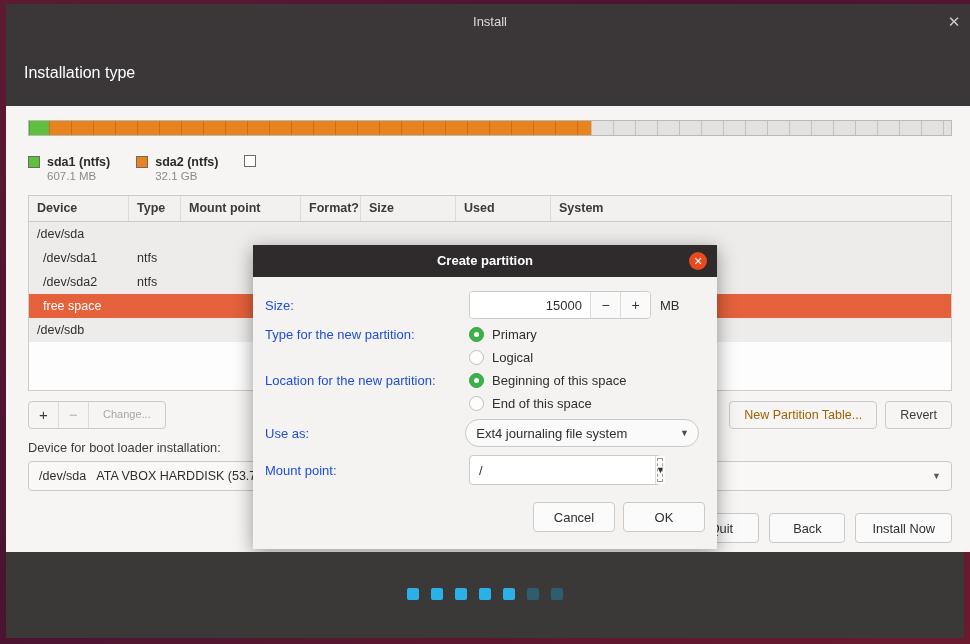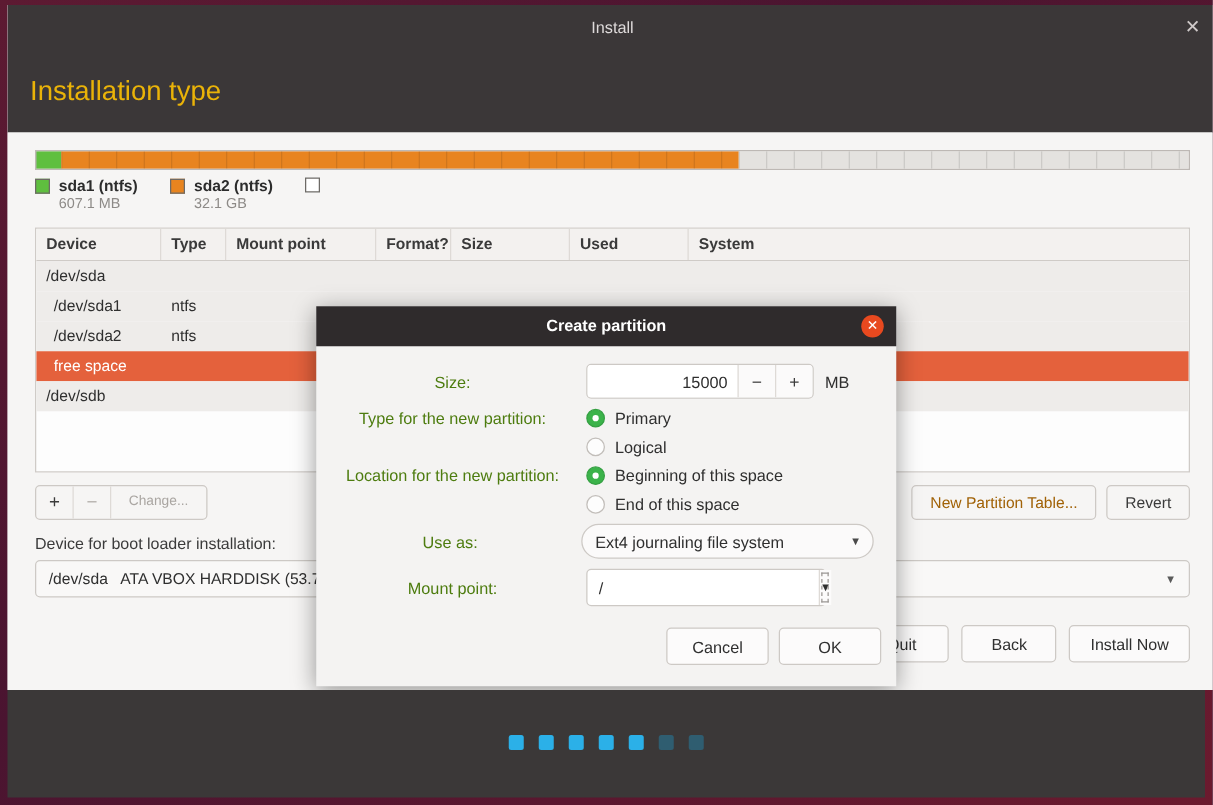--- a/index.html
+++ b/index.html
@@ -55,21 +55,21 @@
     color: #cfc9c9; font-size: 15px; line-height: 16px; text-align: center;
     cursor: pointer;
   }
   #headerbar {
     flex: 0 0 66px;
     background: #3b3738;
     padding-left: 18px;
     display: flex; align-items: center;
   }
   #headerbar h1 {
-    color: #eab308; font-size: 22px; font-weight: 400;
+    color: #ffffff; font-size: 16px; font-weight: 400;
   }
 
   #content {
     flex: 1 1 auto;
     background: #f6f5f4;
     padding: 14px 22px 0 22px;
     position: relative;
   }
 
   
@@ -85,21 +85,21 @@
     background-size: 22px 100%;
     background-image: linear-gradient(to right, rgba(0,0,0,.14) 0 1px, transparent 1px 100%);
   }
   .seg-green { background-color: #5fbf3f; }
   .seg-orange { background-color: #e8841f; }
   .seg-free  { background-color: #e4e2df; }
 
   
   #legend {
     display: flex; gap: 26px;
-    margin-top: 6px; height: 36px;
+    margin-top: 19px; height: 36px;
   }
   .legend-item { display: flex; flex-direction: column; }
   .legend-top { display: flex; align-items: center; gap: 7px; }
   .legend-swatch {
     width: 12px; height: 12px; border: 1px solid #6d6a66;
   }
   .legend-name { font-size: 12.5px; font-weight: bold; color: #2c2c2c; }
   .legend-size { font-size: 11.5px; color: #8d8a87; margin-left: 19px; margin-top: 1px; }
 
   
@@ -209,22 +209,22 @@
   }
   #dlg-close {
     position: absolute; right: 10px; top: 7px;
     width: 18px; height: 18px; border-radius: 9px;
     background: #e8491f; color: #fff; font-size: 11px;
     line-height: 18px; text-align: center; cursor: pointer;
   }
   #dlg-body { flex: 1 1 auto; padding: 14px 18px 0 12px; }
   .frow { display: flex; align-items: center; margin-bottom: 8px; }
   .flabel {
-    width: 204px; text-align: center; padding-right: 10px;
-    font-size: 13px; color: #4d7c0f;
+    width: 204px; text-align: left; padding-right: 10px;
+    font-size: 13px; color: #1d4ed8;
   }
   
   .spin {
     display: flex; border: 1px solid #cdc9c5; border-radius: 4px;
     overflow: hidden; background: #ffffff; height: 28px;
   }
   .spin input {
     width: 120px; border: none; outline: none; background: #ffffff;
     text-align: right; padding-right: 8px; font-size: 13px; color: #2f2f2f;
     font-family: "Liberation Sans", sans-serif;

